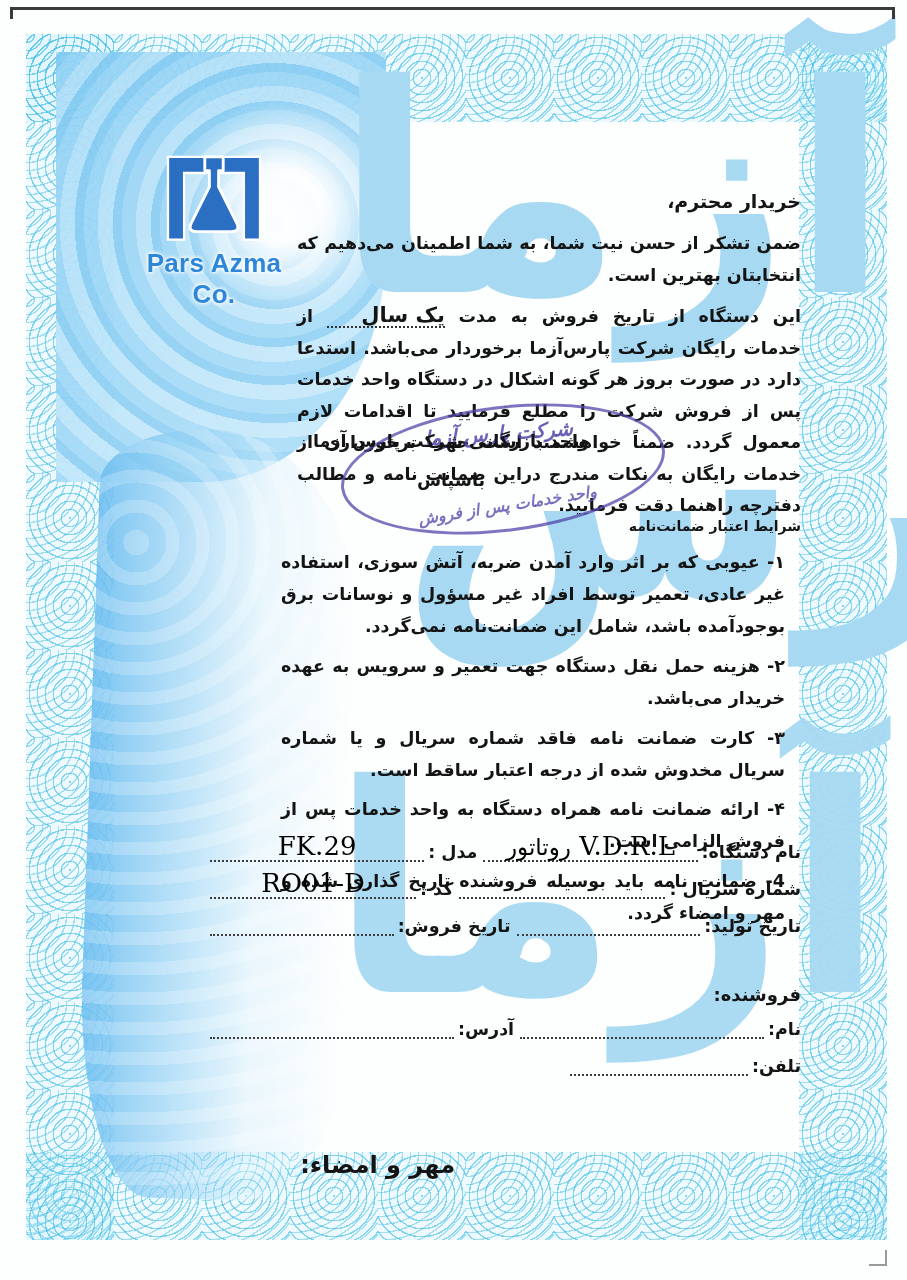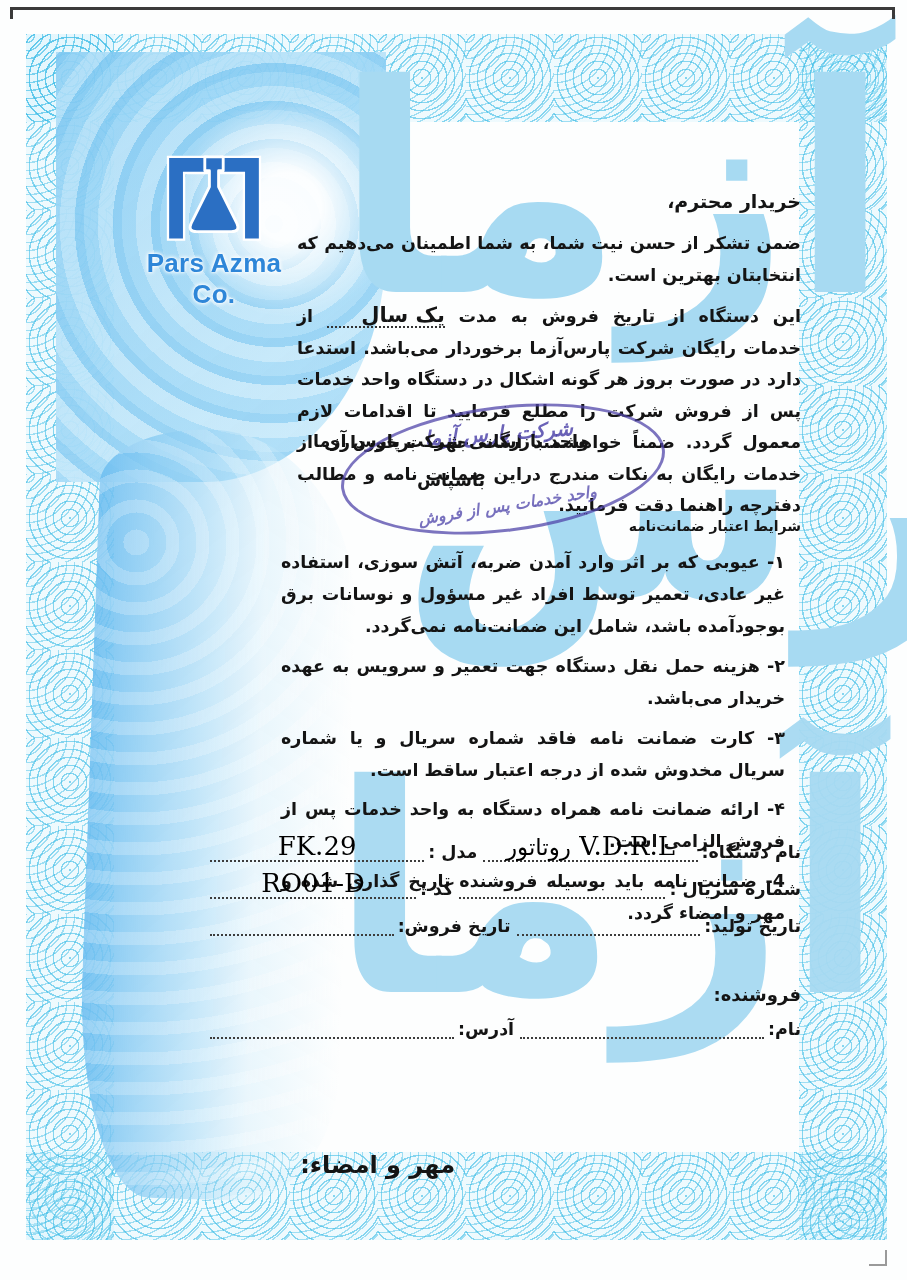--- a/index.html
+++ b/index.html
@@ -163,17 +163,21 @@
   </div>
 
   <div class="txt seller">
     <p class="seller-title">فروشنده:</p>
     <div class="frow">
       <span class="lbl">نام:</span>
       <span class="dots"></span>
       <span class="lbl">آدرس:</span>
       <span class="dots"></span>
     </div>
+    <div class="frow">
+      <span class="lbl">تلفن:</span>
+      <span class="dots short"></span>
+    </div>
   </div>
 
   <div class="txt sig">مهر و امضاء:</div>
 
 </div>
 
 </body></html>

